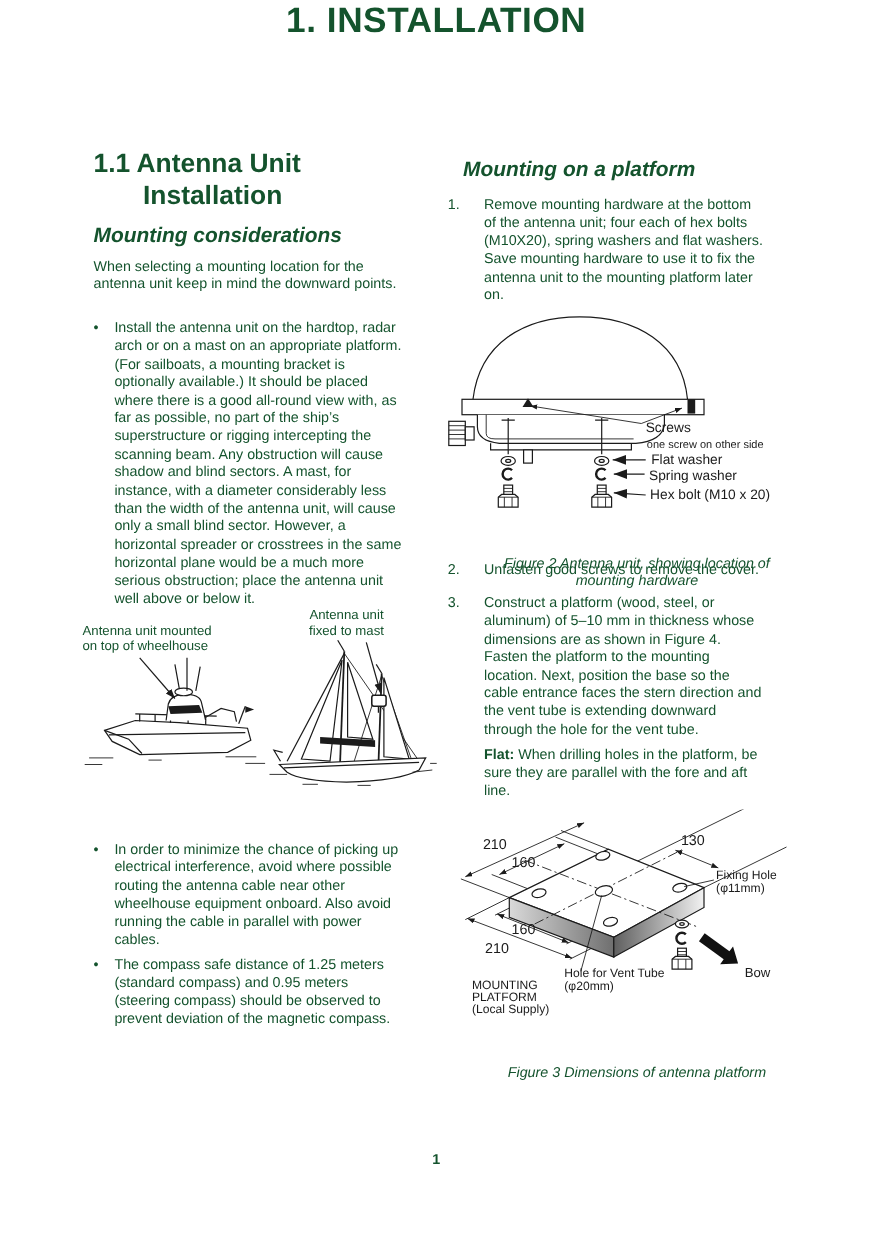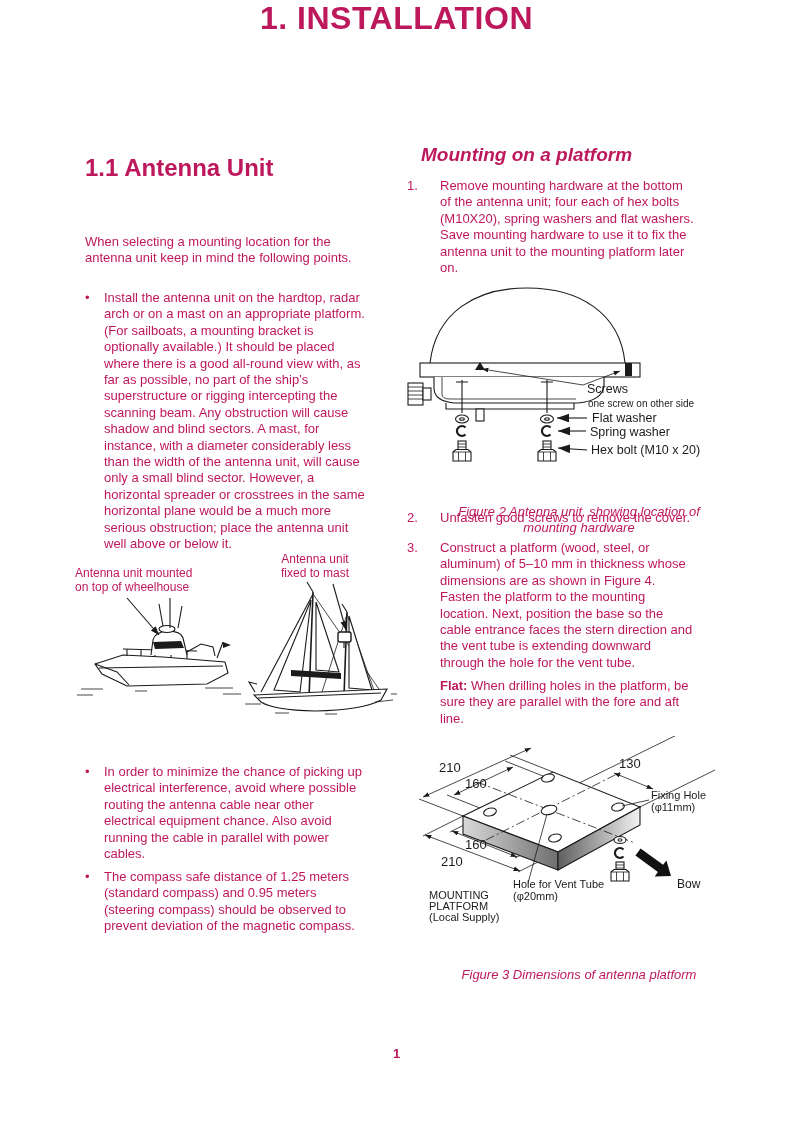--- a/index.html
+++ b/index.html
@@ -1,20 +1,20 @@
 <!DOCTYPE html>
 <html><head>
 <meta charset="utf-8">
 <style>
   html,body{margin:0;padding:0;background:#ffffff;}
   .page{position:relative;width:793px;height:1122px;background:#ffffff;
-        font-family:"Liberation Sans",sans-serif;color:#be185d;overflow:hidden;}
+        font-family:"Liberation Sans",sans-serif;color:#14532d;overflow:hidden;}
   .abs{position:absolute;}
   .title{font-size:32px;font-weight:bold;text-align:center;letter-spacing:0.5px;}
-  .h2{font-size:24px;font-weight:bold;line-height:29px;margin-top:19px;}
+  .h2{font-size:24px;font-weight:bold;line-height:29px;}
   .h2 .line2{padding-left:45px;}
   .h3{font-size:19px;font-weight:bold;font-style:italic;}
   .para{font-size:13px;line-height:16.4px;white-space:pre-line;}
   .li{display:flex;font-size:13px;line-height:16.4px;}
   .li .marker{width:19px;flex:none;}
   .li .txt{flex:1;white-space:pre-line;}
   .step{display:flex;font-size:13px;line-height:16.4px;}
   .step .num{width:33px;flex:none;}
   .step .txt{flex:1;white-space:pre-line;}
   .cap{font-size:13px;font-style:italic;text-align:center;white-space:pre-line;line-height:16px;margin-top:36px;}
@@ -30,25 +30,27 @@
 </style>
 </head>
 <body>
 
 <div class="page">
 
   <div class="abs title" style="left:0;top:66;width:793px;">1. INSTALLATION</div>
 
   <div class="abs h2" style="left:85px;top:134px;width:320px;">
     <div>1.1 Antenna Unit</div>
-  </div>
-
+    <div class="line2">Installation</div>
+  </div>
+
+  <div class="abs h3" style="left:85px;top:204px;width:320px;">Mounting considerations</div>
 
   <div class="abs para" style="left:85px;top:234px;width:316px;">When selecting a mounting location for the
-antenna unit keep in mind the following points.</div>
+antenna unit keep in mind the downward points.</div>
 
   <div class="abs li" style="left:85px;top:290px;width:318px;">
     <div class="marker">•</div>
     <div class="txt">Install the antenna unit on the hardtop, radar
 arch or on a mast on an appropriate platform.
 (For sailboats, a mounting bracket is
 optionally available.) It should be placed
 where there is a good all-round view with, as
 far as possible, no part of the ship’s
 superstructure or rigging intercepting the
@@ -114,21 +116,21 @@
       <line x1="258" y1="32" x2="271" y2="78" class="ln" marker-end="url(#ah1)"></line>
     </svg>
   </div>
 
 
   <div class="abs li" style="left:85px;top:764px;width:318px;">
     <div class="marker">•</div>
     <div class="txt">In order to minimize the chance of picking up
 electrical interference, avoid where possible
 routing the antenna cable near other
-electrical equipment chance. Also avoid
+wheelhouse equipment onboard. Also avoid
 running the cable in parallel with power
 cables.</div>
   </div>
 
   <div class="abs li" style="left:85px;top:869px;width:318px;">
     <div class="marker">•</div>
     <div class="txt">The compass safe distance of 1.25 meters
 (standard compass) and 0.95 meters
 (steering compass) should be observed to
 prevent deviation of the magnetic compass.</div>

